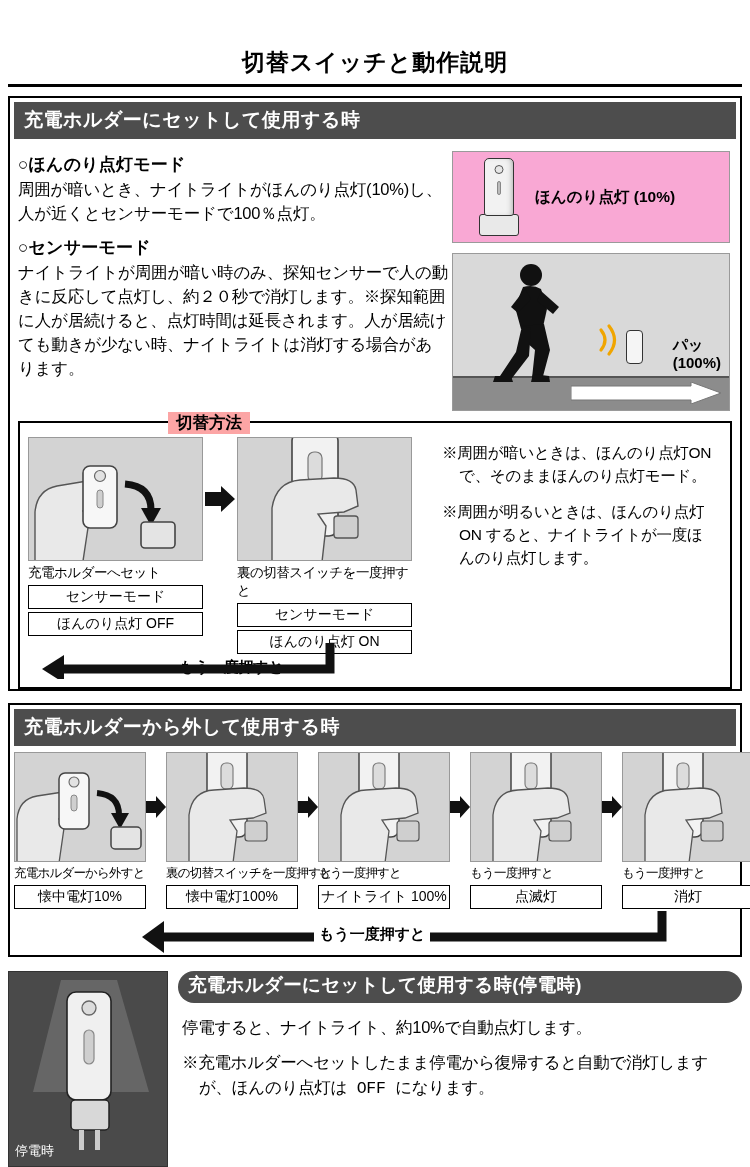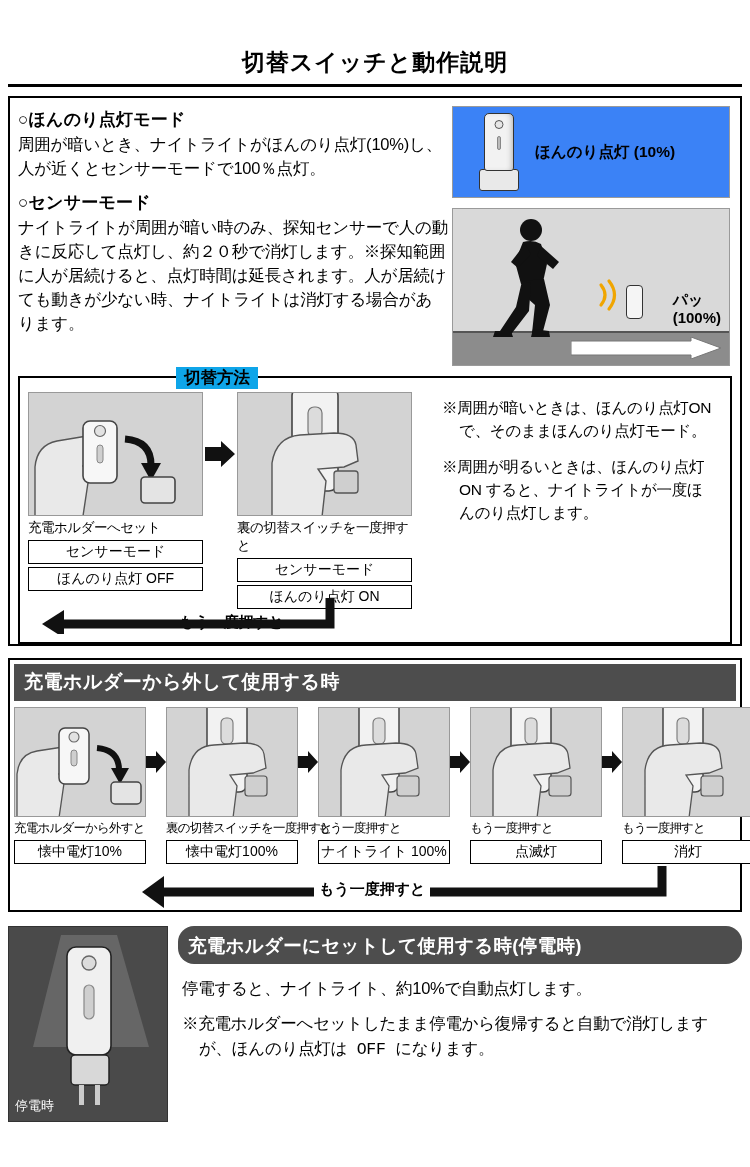--- a/index.html
+++ b/index.html
@@ -45,21 +45,21 @@
 
   .row1 { display: flex; padding: 4px 0 0 0; }
   .col-text { width: 438px; padding: 6px 0 0 8px; }
   .col-img  { width: 288px; padding: 4px 6px 0 4px; }
 
   .p-head { font-size: 17px; font-weight: bold; margin: 0 0 2px 0; letter-spacing: .2px;}
   .p-body { font-size: 16.5px; line-height: 1.45; margin: 0 0 10px 0; letter-spacing: -0.2px;}
 
   
   .imgpanel {
-    background: #3b82f6;
+    background: #f9a8d4;
     border: 1px solid #9a9a9a;
     position: relative;
     overflow: hidden;
   }
   .imgpanel.p1 { height: 92px; display: flex; align-items: center; }
   .imgpanel.p2 { height: 158px; margin-top: 10px; }
 
   .cap-label { font-size: 15.5px; font-weight: bold; }
 
   
@@ -121,22 +121,22 @@
 
   
   .switchbox {
     margin: 10px 8px 0 8px;
     border: 2px solid #000;
     position: relative;
     padding: 14px 8px 10px 8px;
     display: flex;
   }
   .switchbox-title {
-    position: absolute; top: -11px; left: 156px;
-    background: #0ea5e9; padding: 0 8px;
+    position: absolute; top: -11px; left: 148px;
+    background: #fca5a5; padding: 0 8px;
     font-size: 16.5px; font-weight: bold;
   }
   .sw-left { width: 418px; position: relative;}
   .sw-right { width: 296px; padding: 4px 4px 0 8px;}
 
   .steps { display: flex; align-items: flex-start; }
   .step { width: 175px; }
   .step-img {
     height: 124px; background: #d3d3d3; border: 1px solid #999;
     position: relative; overflow: hidden;
@@ -188,37 +188,38 @@
 
   
   .sec3 { margin: 14px 8px 0 8px; display: flex; }
   .sec3-img {
     width: 160px; height: 196px; background: #4a4a4a;
     border: 1px solid #333; position: relative; overflow: hidden;
   }
   .sec3-body { flex: 1; padding-left: 10px; }
   .sec3-band {
     background: #4d4d4d; color:#fff; font-size: 18.5px; font-weight: bold;
-    padding: 7px 8px 6px 10px; letter-spacing: .3px; border-radius: 16px;
+    padding: 1px 8px 6px 10px; letter-spacing: .3px; border-radius: 16px;
   }
   .sec3-p { font-size: 16.5px; line-height: 1.5; margin: 12px 4px 0 4px; letter-spacing:-0.3px;}
   .sec3-p .hang { display:block; padding-left: 17px; text-indent: -17px; font-family: Liberation Mono, monospace; }
   .badge-stop {
     position: absolute; left: 6px; bottom: 6px;
     color: #fff; font-size: 13px; background: transparent;
   }
 </style>
 </head>
 <body>
 
 <div class="page">
 
   <div class="main-title">切替スイッチと動作説明</div>
 
   <div class="sec1">
+    <div class="band">充電ホルダーにセットして使用する時</div>
 
     <div class="row1">
       <div class="col-text">
         <div class="p-head">○ほんのり点灯モード</div>
         <div class="p-body">周囲が暗いとき、ナイトライトがほんのり点灯(10%)し、人が近くとセンサーモードで100％点灯。</div>
         <div class="p-head">○センサーモード</div>
         <div class="p-body">ナイトライトが周囲が暗い時のみ、探知センサーで人の動きに反応して点灯し、約２０秒で消灯します。※探知範囲に人が居続けると、点灯時間は延長されます。人が居続けても動きが少ない時、ナイトライトは消灯する場合があります。</div>
       </div>
 
       <div class="col-img">

